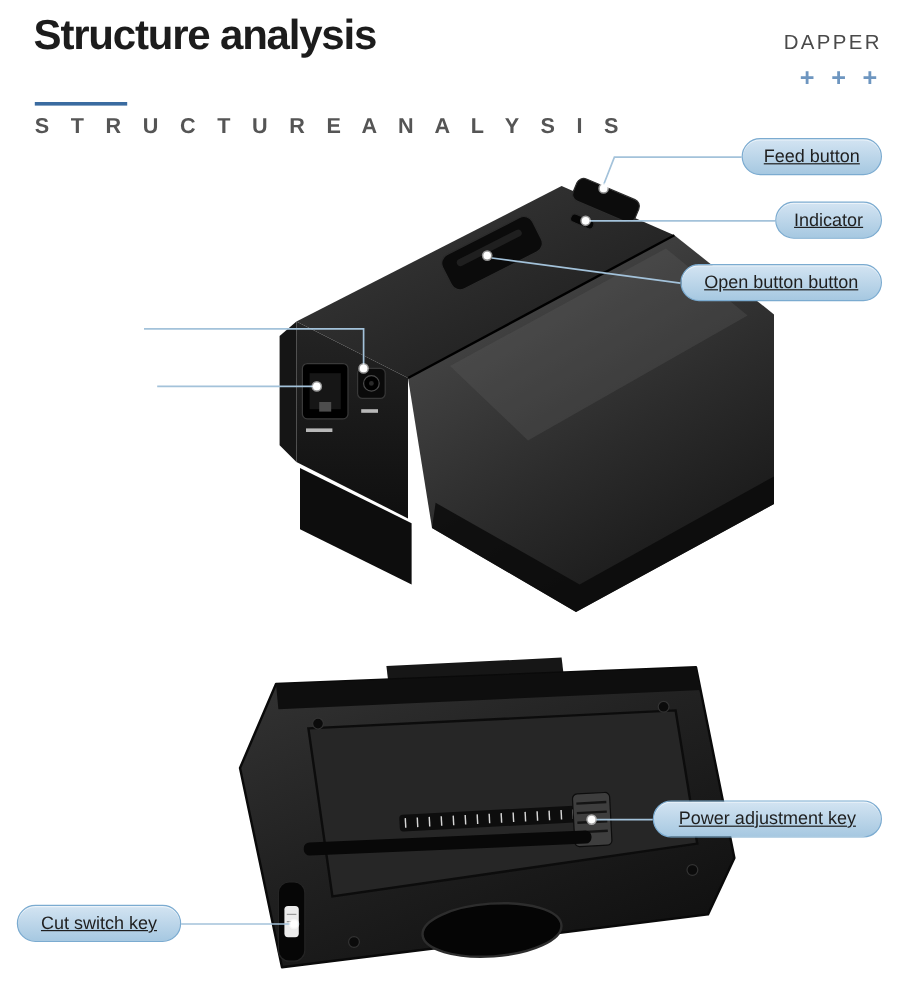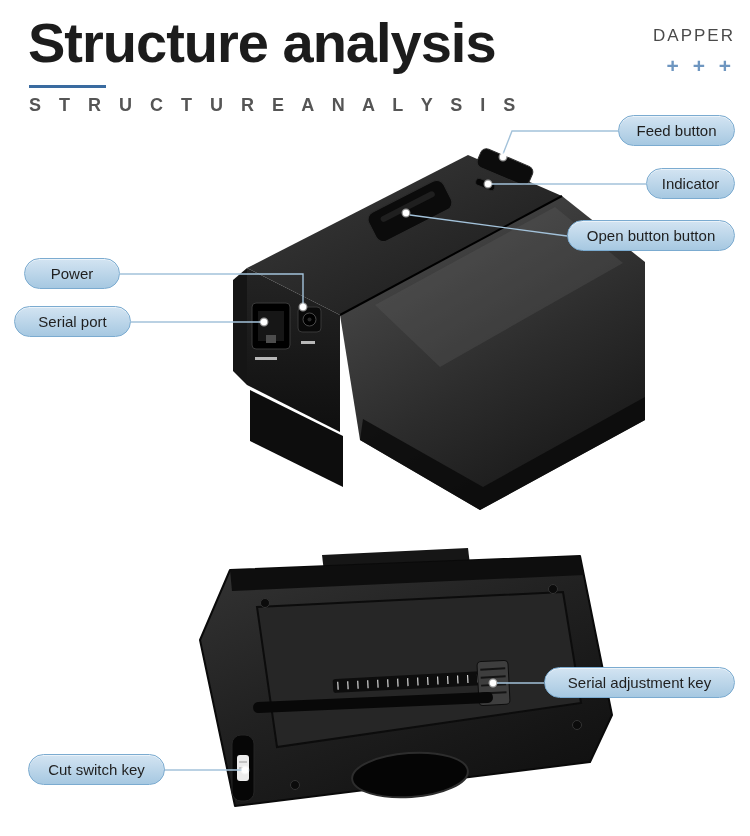--- a/index.html
+++ b/index.html
@@ -2,21 +2,21 @@
 <html style="--accent: #3a6ba0; --label_bg_top: #d3e4f2; --label_bg_bottom: #a6c8e1; --label_border: #7babd0; --line: #a3c2da; --brand_plus: #6e96c0; --title_text: #1c1c1c; --subtitle_text: #555555; --label_text: #1f1f1f;"><head>
 <meta charset="utf-8">
 <style>
   * { margin:0; padding:0; box-sizing:border-box; }
   html,body { background:#ffffff; font-family:"Liberation Sans", sans-serif; }
   .canvas {
     position:relative; width:750px; height:836px; background:#ffffff; overflow:hidden;
   }
   .title {
     position:absolute; left:28px; top:10px;
-    font-size:56px; font-weight:700; letter-spacing:-1px;
+    font-size:35px; font-weight:700; letter-spacing:-1px;
     color:var(--title_text, #1c1c1c);
   }
   .brand {
     position:absolute; right:15px; top:26px;
     font-size:17px; font-weight:500; letter-spacing:2px;
     color:#4a4a4a; 
   }
   .brand-marks {
     position:absolute; right:15px; top:54px;
     font-size:21px; font-weight:700; letter-spacing:4px;
@@ -40,20 +40,21 @@
   .callout-dot { fill:#ffffff; stroke:rgba(255,255,255,0.55); stroke-width:2.5; }
   .pill {
     position:absolute; z-index:10; height:31px;
     border:1px solid var(--label_border, #7babd0);
     border-radius:16px;
     background:linear-gradient(180deg, var(--label_bg_top, #d3e4f2), var(--label_bg_bottom, #a6c8e1));
     box-shadow: inset 0 1px 0 rgba(255,255,255,0.55);
     display:flex; align-items:center; justify-content:center;
     font-size:15px; color:var(--label_text, #1f1f1f);
     white-space:nowrap;
+    text-decoration:underline;
   }
 </style>
 </head>
 <body>
 
 <div class="canvas">
 
   <div class="title">Structure analysis</div>
   <div class="brand">DAPPER</div>
   <div class="brand-marks">+ + +</div>
@@ -211,26 +212,20 @@
 
   <div class="pill" style="left:618px; top:115px; width:117px;">
     <span>Feed button</span>
   </div>
   <div class="pill" style="left:646px; top:168px; width:89px;text-align:center;">
     <span>Indicator</span>
   </div>
   <div class="pill" style="left:567px; top:220px; width:168px;">
     <span>Open button button</span>
   </div>
-  <div class="pill" style="left:24px; top:258px; width:96px;">
-    <span>Power</span>
-  </div>
-  <div class="pill" style="left:14px; top:306px; width:117px;">
-    <span>Serial port</span>
-  </div>
   <div class="pill" style="left:544px; top:667px; width:191px;">
-    <span>Serial adjustment key</span>
-  </div>
-  <div class="pill" style="left:28px; top:754px; width:137px;text-align:right;">
+    <span>Power adjustment key</span>
+  </div>
+  <div class="pill" style="left:14px; top:754px; width:137px;text-align:right;">
     <span>Cut switch key</span>
   </div>
 
 </div>
 
 </body></html>

